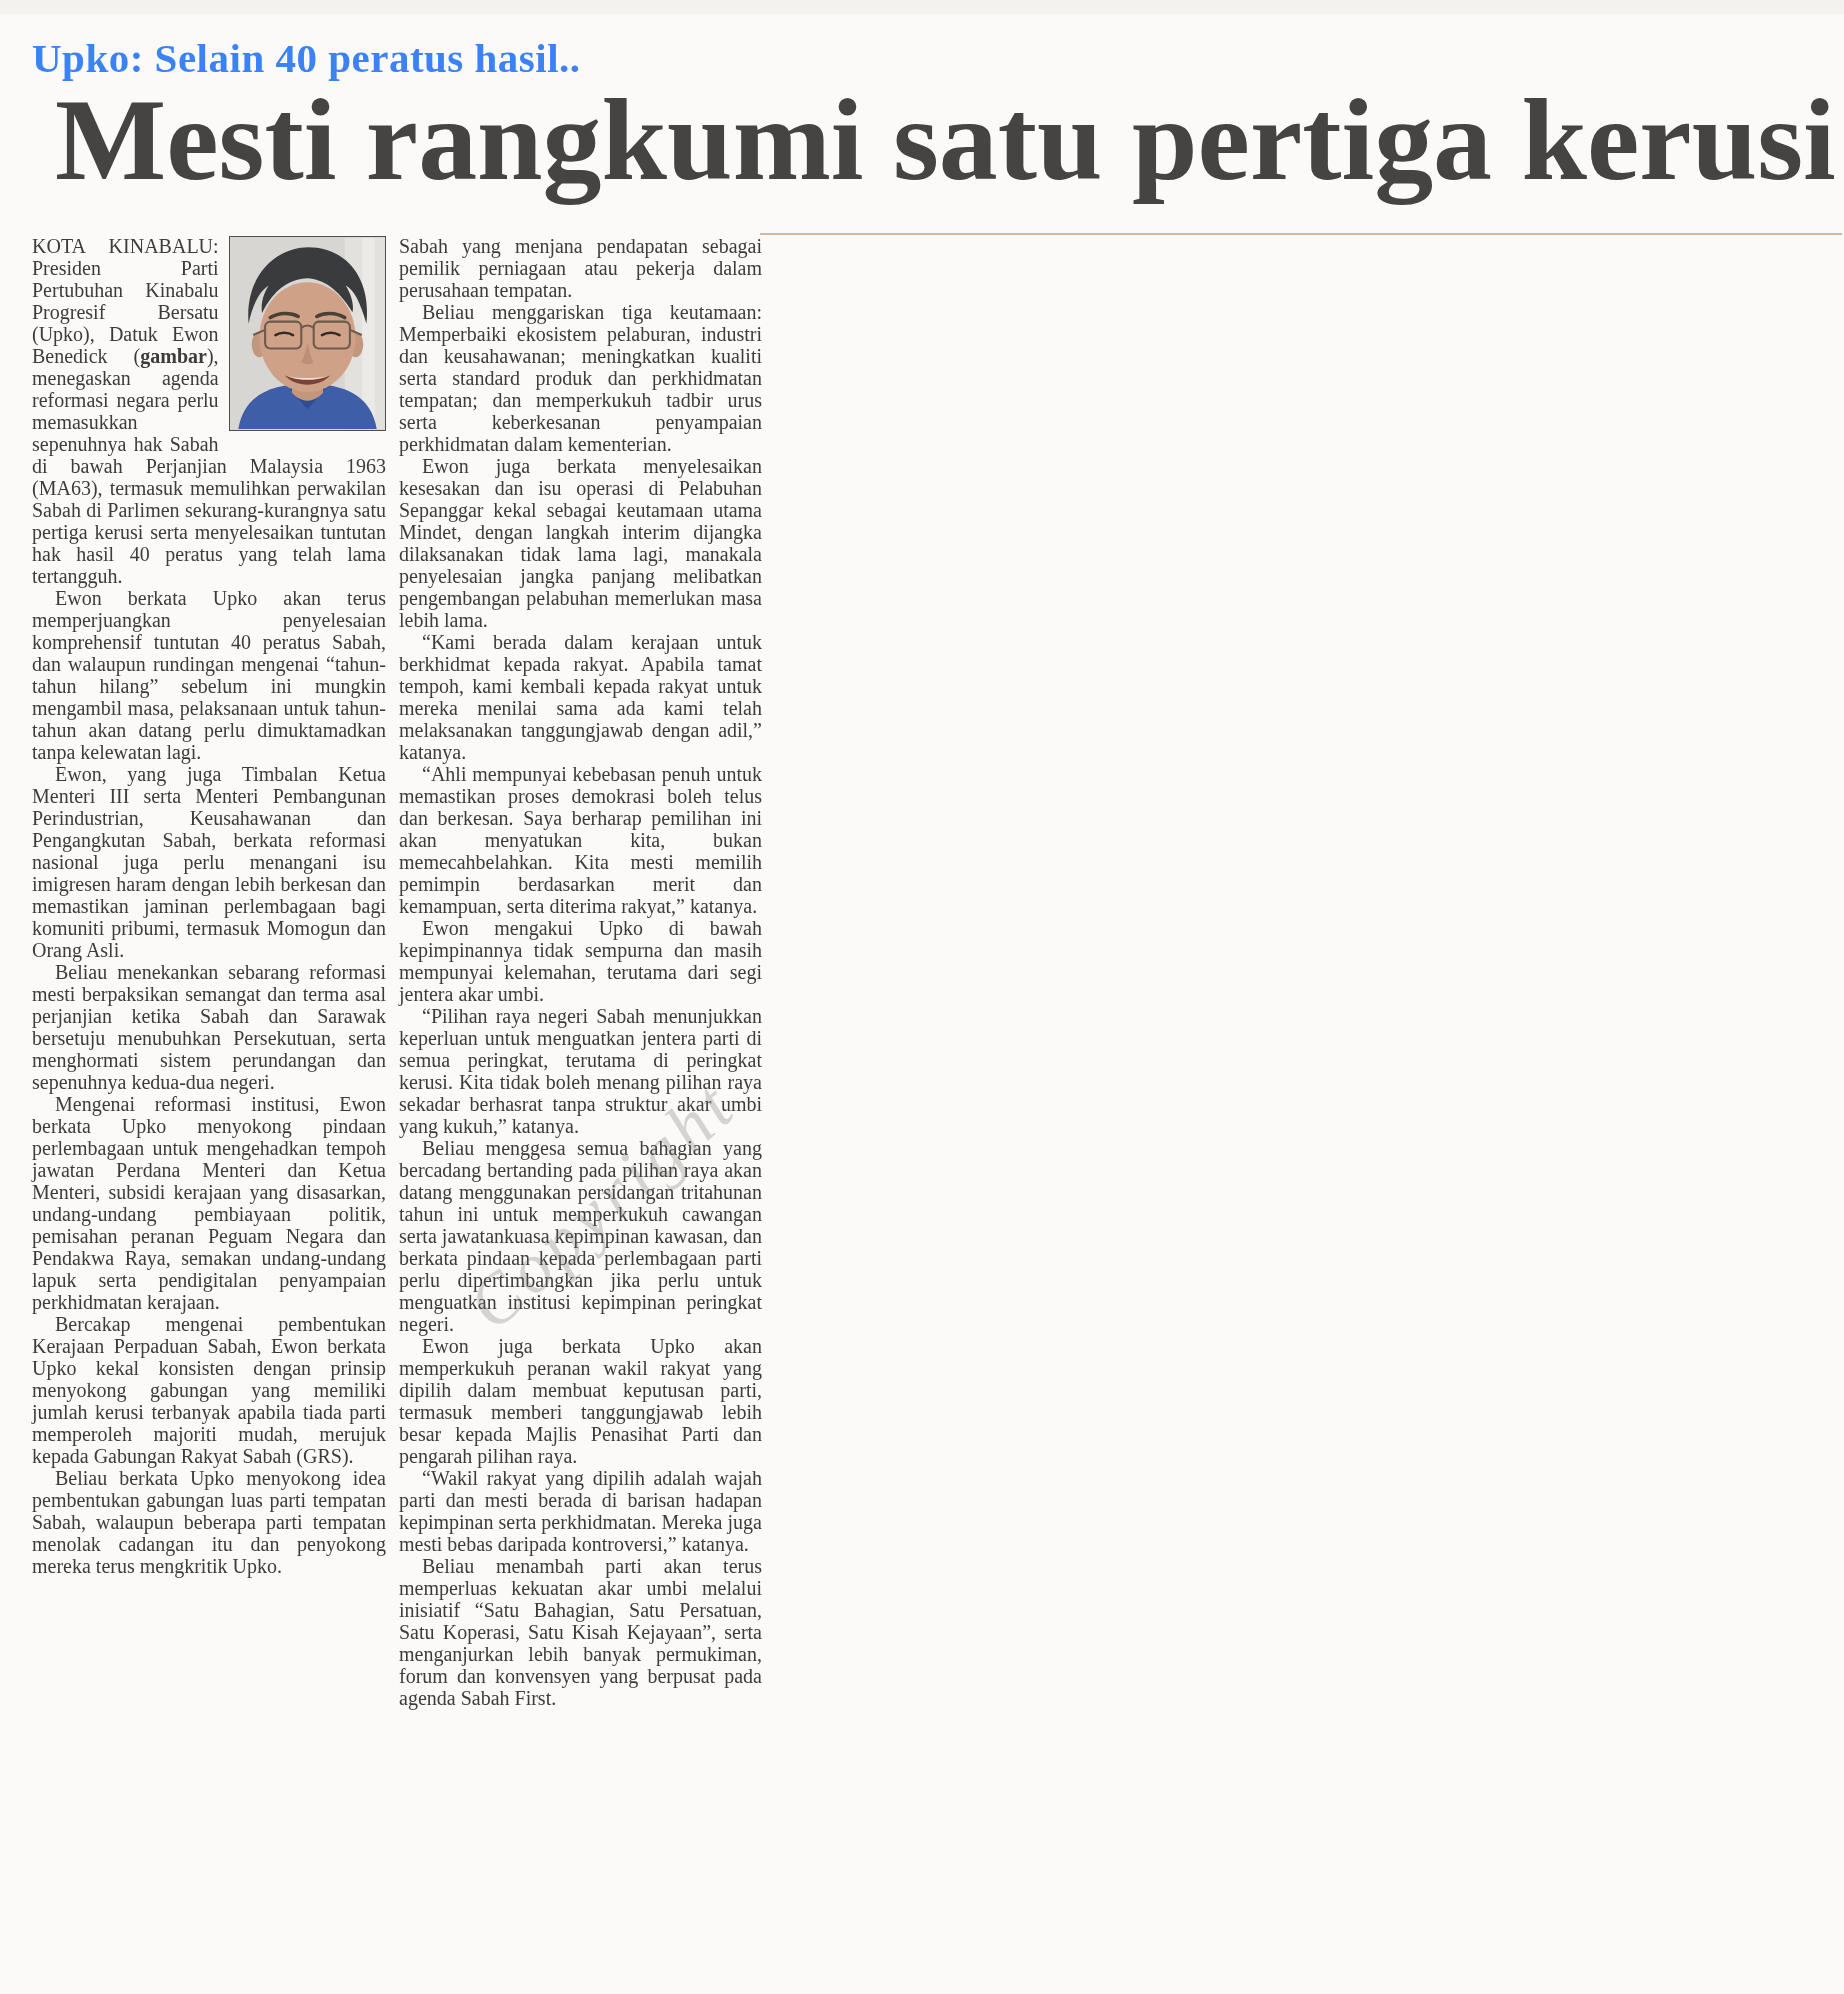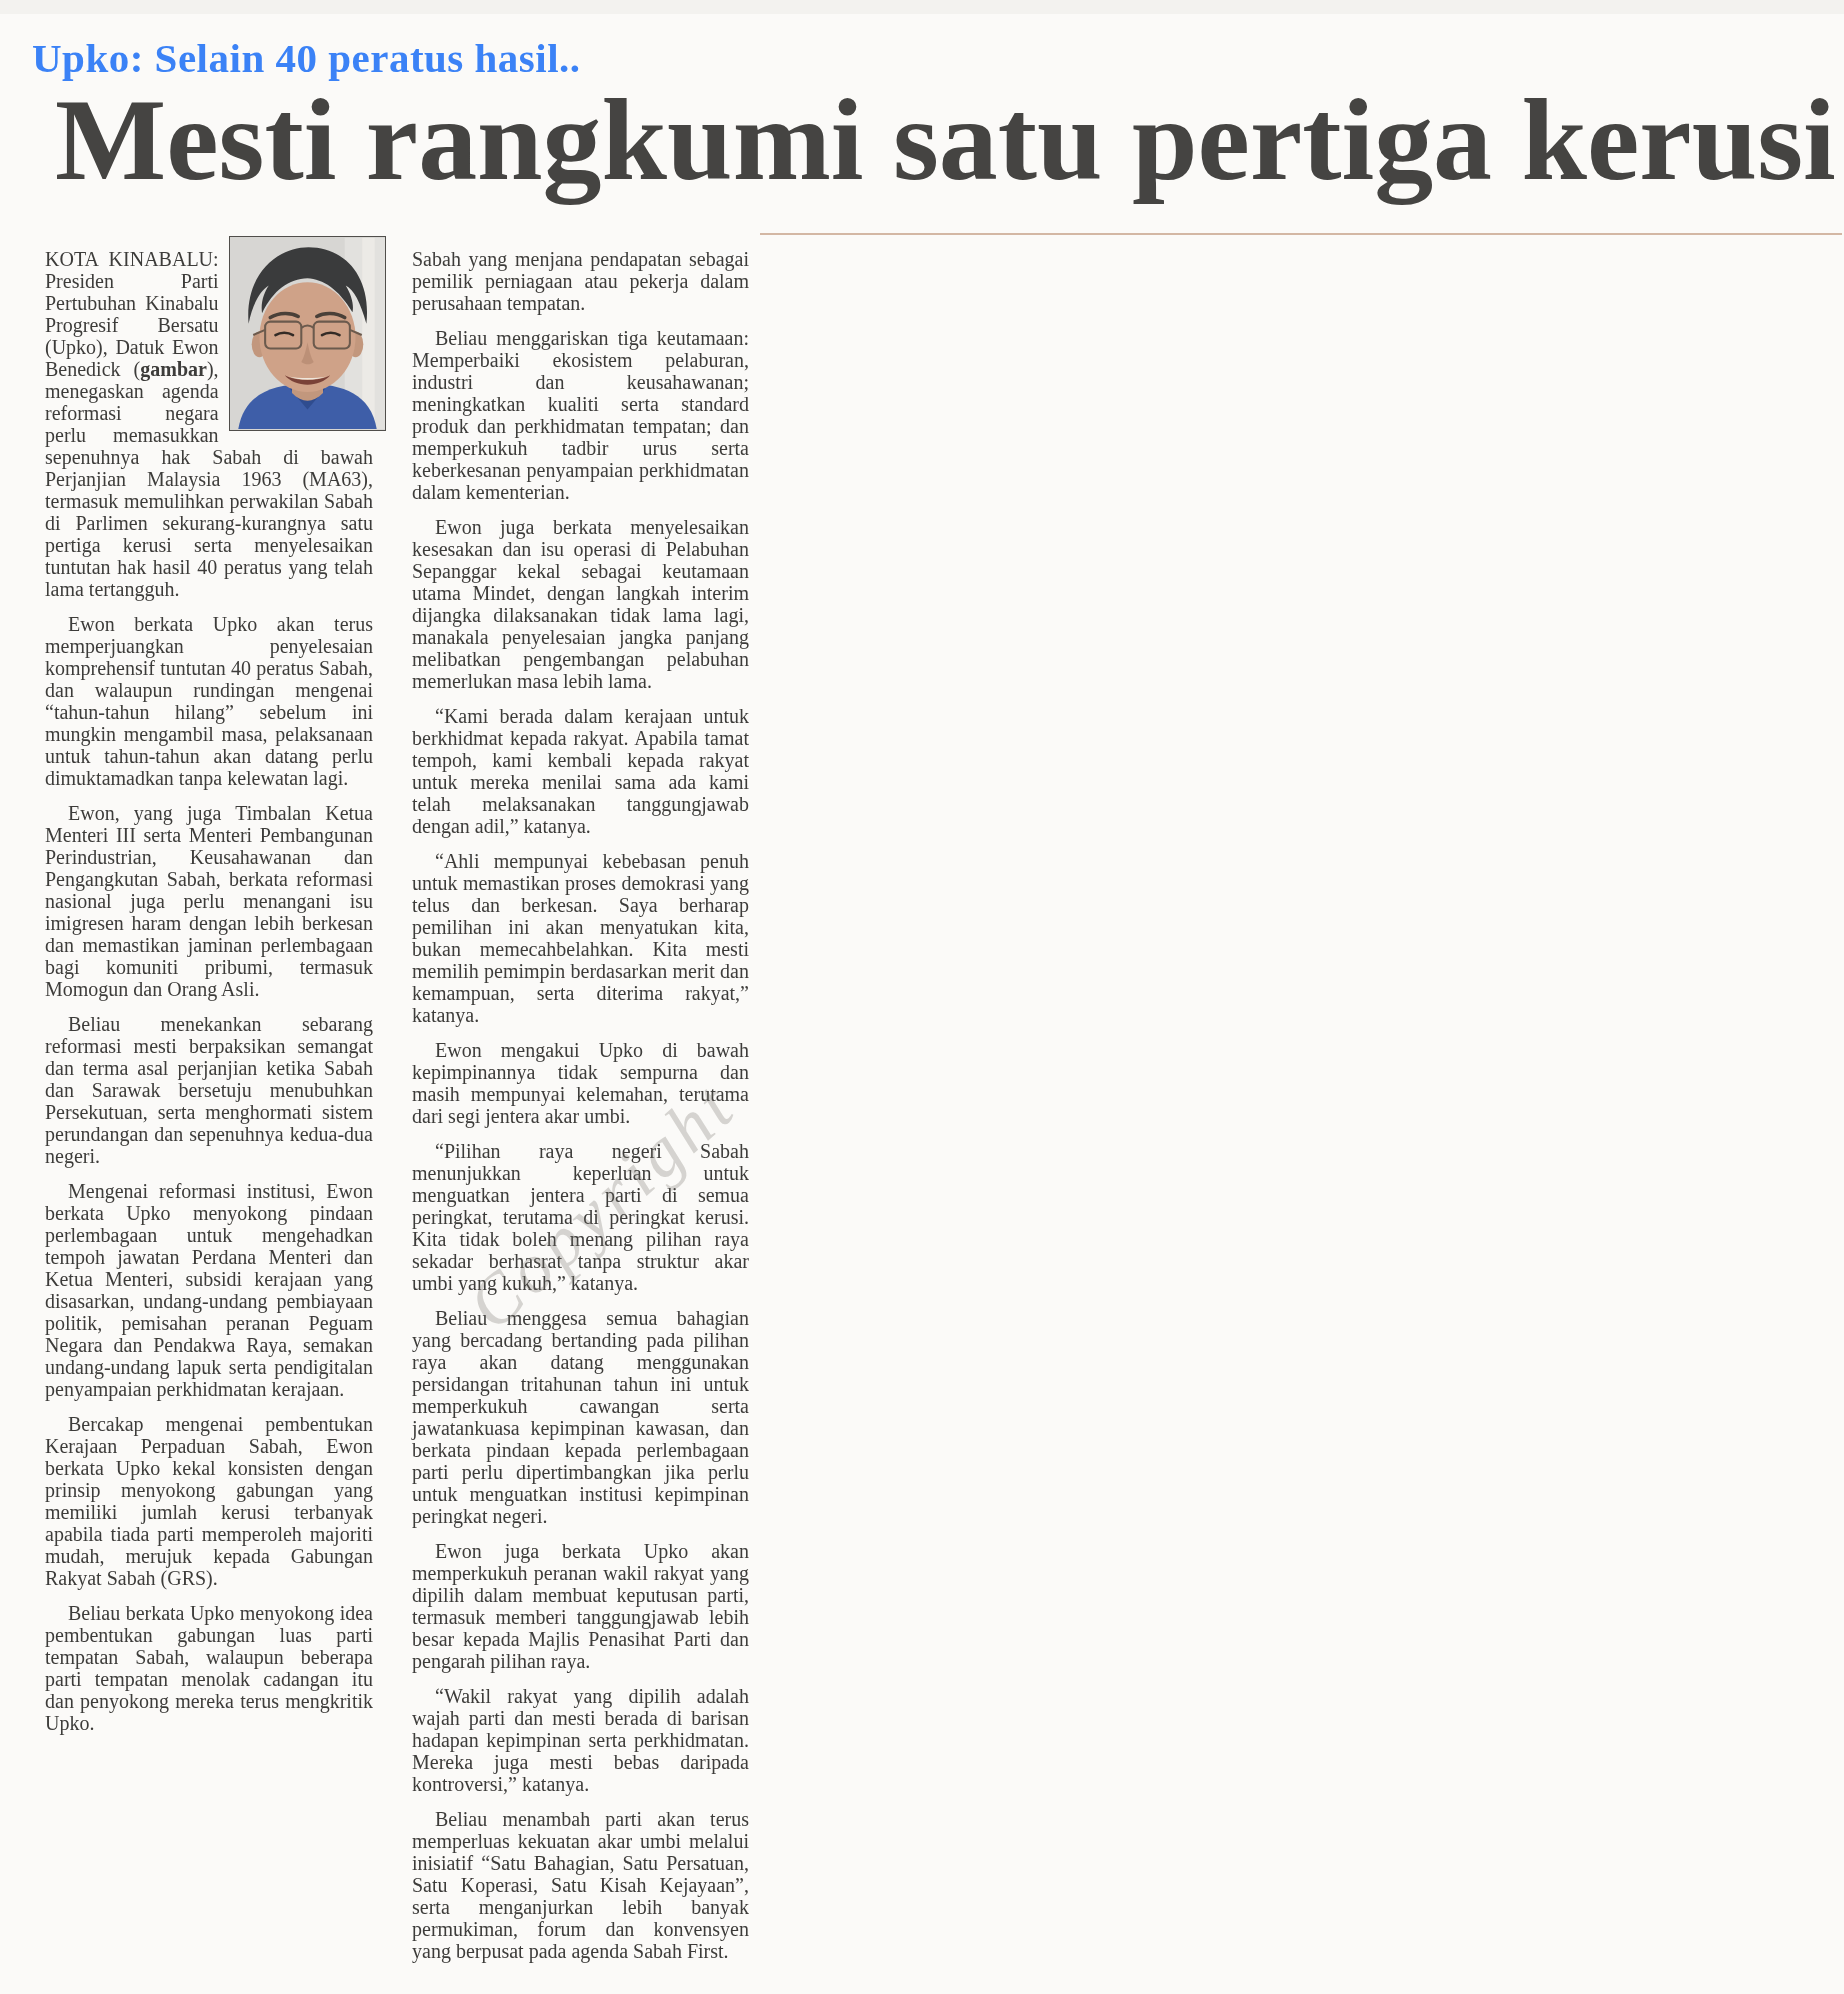--- a/index.html
+++ b/index.html
@@ -28,21 +28,21 @@
     position:absolute; left:760px; top:233px;
     width:1082px; height:1.6px; background:#d3b7a4;
   }
   .col {
     position:absolute; top:235px;
     font-size:20px; line-height:22px; color:#3d3c3a;
     text-align:justify;
   }
   .col1 { left:32px;  width:354px; }
   .col2 { left:399px; width:363px; }
-  .para { margin:13px; text-indent:23px; }
+  .para { margin:0; text-indent:23px; }
   .para.noindent { text-indent:0; }
   .para b { font-weight:700; }
   .photo {
     float:right; width:155px; height:193px;
     border:1.6px solid #504e4b;
     margin:1px 0 6.2px 10.4px;
     background:#d7d6d3;
   }
   .photo svg { display:block; width:100%; height:100%; }
   .watermark {
@@ -104,21 +104,21 @@
         <p class="para"><span>Beliau berkata Upko menyokong idea pembentukan gabungan luas parti tempatan Sabah, walaupun beberapa parti tempatan menolak cadangan itu dan penyokong mereka terus mengkritik Upko.</span></p>
       </div>
   </div>
 
   <div class="col col2">
     <div>
         <p class="para noindent"><span>Sabah yang menjana pendapatan sebagai pemilik perniagaan atau pekerja dalam perusahaan tempatan.</span></p>
         <p class="para"><span>Beliau menggariskan tiga keutamaan: Memperbaiki ekosistem pelaburan, industri dan keusahawanan; meningkatkan kualiti serta standard produk dan perkhidmatan tempatan; dan memperkukuh tadbir urus serta keberkesanan penyampaian perkhidmatan dalam kementerian.</span></p>
         <p class="para"><span>Ewon juga berkata menyelesaikan kesesakan dan isu operasi di Pelabuhan Sepanggar kekal sebagai keutamaan utama Mindet, dengan langkah interim dijangka dilaksanakan tidak lama lagi, manakala penyelesaian jangka panjang melibatkan pengembangan pelabuhan memerlukan masa lebih lama.</span></p>
         <p class="para"><span>“Kami berada dalam kerajaan untuk berkhidmat kepada rakyat. Apabila tamat tempoh, kami kembali kepada rakyat untuk mereka menilai sama ada kami telah melaksanakan tanggungjawab dengan adil,” katanya.</span></p>
-        <p class="para"><span>“Ahli mempunyai kebebasan penuh untuk memastikan proses demokrasi yang telus dan berkesan. Saya berharap pemilihan ini akan menyatukan kita, bukan memecahbelahkan. Kita mesti memilih pemimpin berdasarkan merit dan kemampuan, serta diterima rakyat,” katanya.</span></p>
+        <p class="para"><span>“Ahli mempunyai kebebasan penuh untuk memastikan proses demokrasi boleh telus dan berkesan. Saya berharap pemilihan ini akan menyatukan kita, bukan memecahbelahkan. Kita mesti memilih pemimpin berdasarkan merit dan kemampuan, serta diterima rakyat,” katanya.</span></p>
         <p class="para"><span>Ewon mengakui Upko di bawah kepimpinannya tidak sempurna dan masih mempunyai kelemahan, terutama dari segi jentera akar umbi.</span></p>
         <p class="para"><span>“Pilihan raya negeri Sabah menunjukkan keperluan untuk menguatkan jentera parti di semua peringkat, terutama di peringkat kerusi. Kita tidak boleh menang pilihan raya sekadar berhasrat tanpa struktur akar umbi yang kukuh,” katanya.</span></p>
         <p class="para"><span>Beliau menggesa semua bahagian yang bercadang bertanding pada pilihan raya akan datang menggunakan persidangan tritahunan tahun ini untuk memperkukuh cawangan serta jawatankuasa kepimpinan kawasan, dan berkata pindaan kepada perlembagaan parti perlu dipertimbangkan jika perlu untuk menguatkan institusi kepimpinan peringkat negeri.</span></p>
         <p class="para"><span>Ewon juga berkata Upko akan memperkukuh peranan wakil rakyat yang dipilih dalam membuat keputusan parti, termasuk memberi tanggungjawab lebih besar kepada Majlis Penasihat Parti dan pengarah pilihan raya.</span></p>
         <p class="para"><span>“Wakil rakyat yang dipilih adalah wajah parti dan mesti berada di barisan hadapan kepimpinan serta perkhidmatan. Mereka juga mesti bebas daripada kontroversi,” katanya.</span></p>
         <p class="para"><span>Beliau menambah parti akan terus memperluas kekuatan akar umbi melalui inisiatif “Satu Bahagian, Satu Persatuan, Satu Koperasi, Satu Kisah Kejayaan”, serta menganjurkan lebih banyak permukiman, forum dan konvensyen yang berpusat pada agenda Sabah First.</span></p>
       </div>
   </div>
 
   <div class="watermark">Copyright</div>

